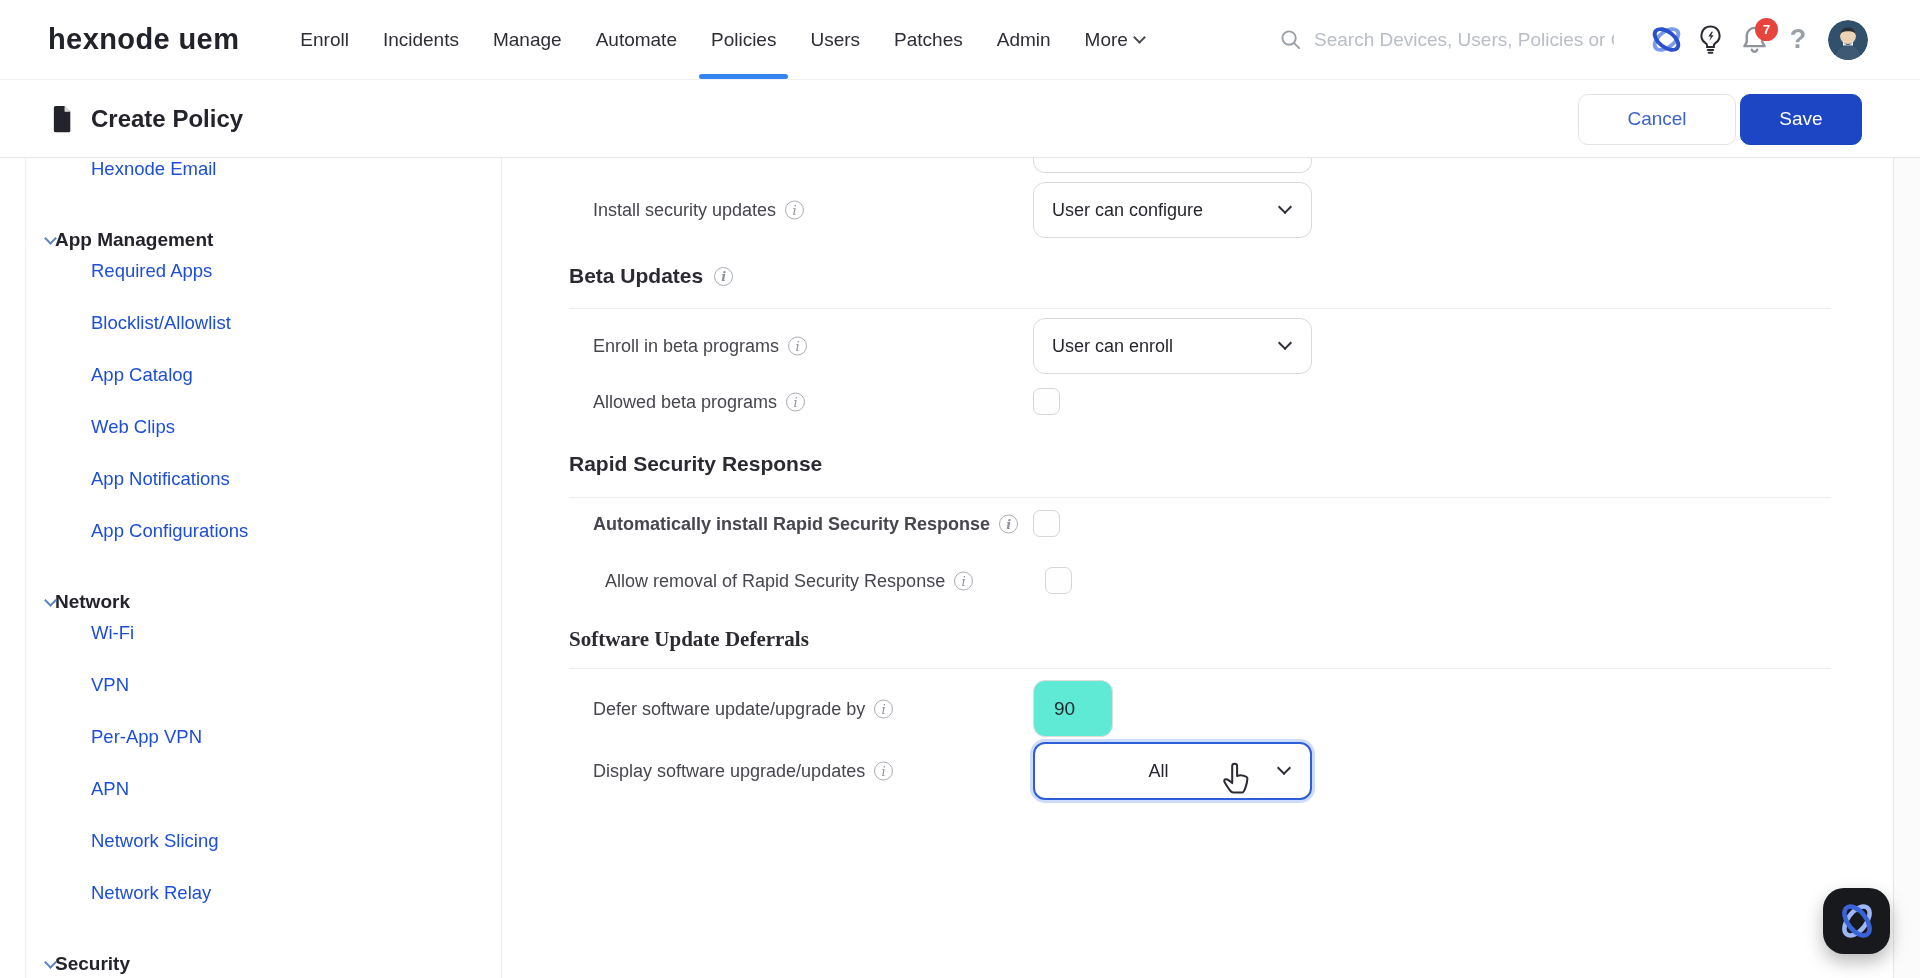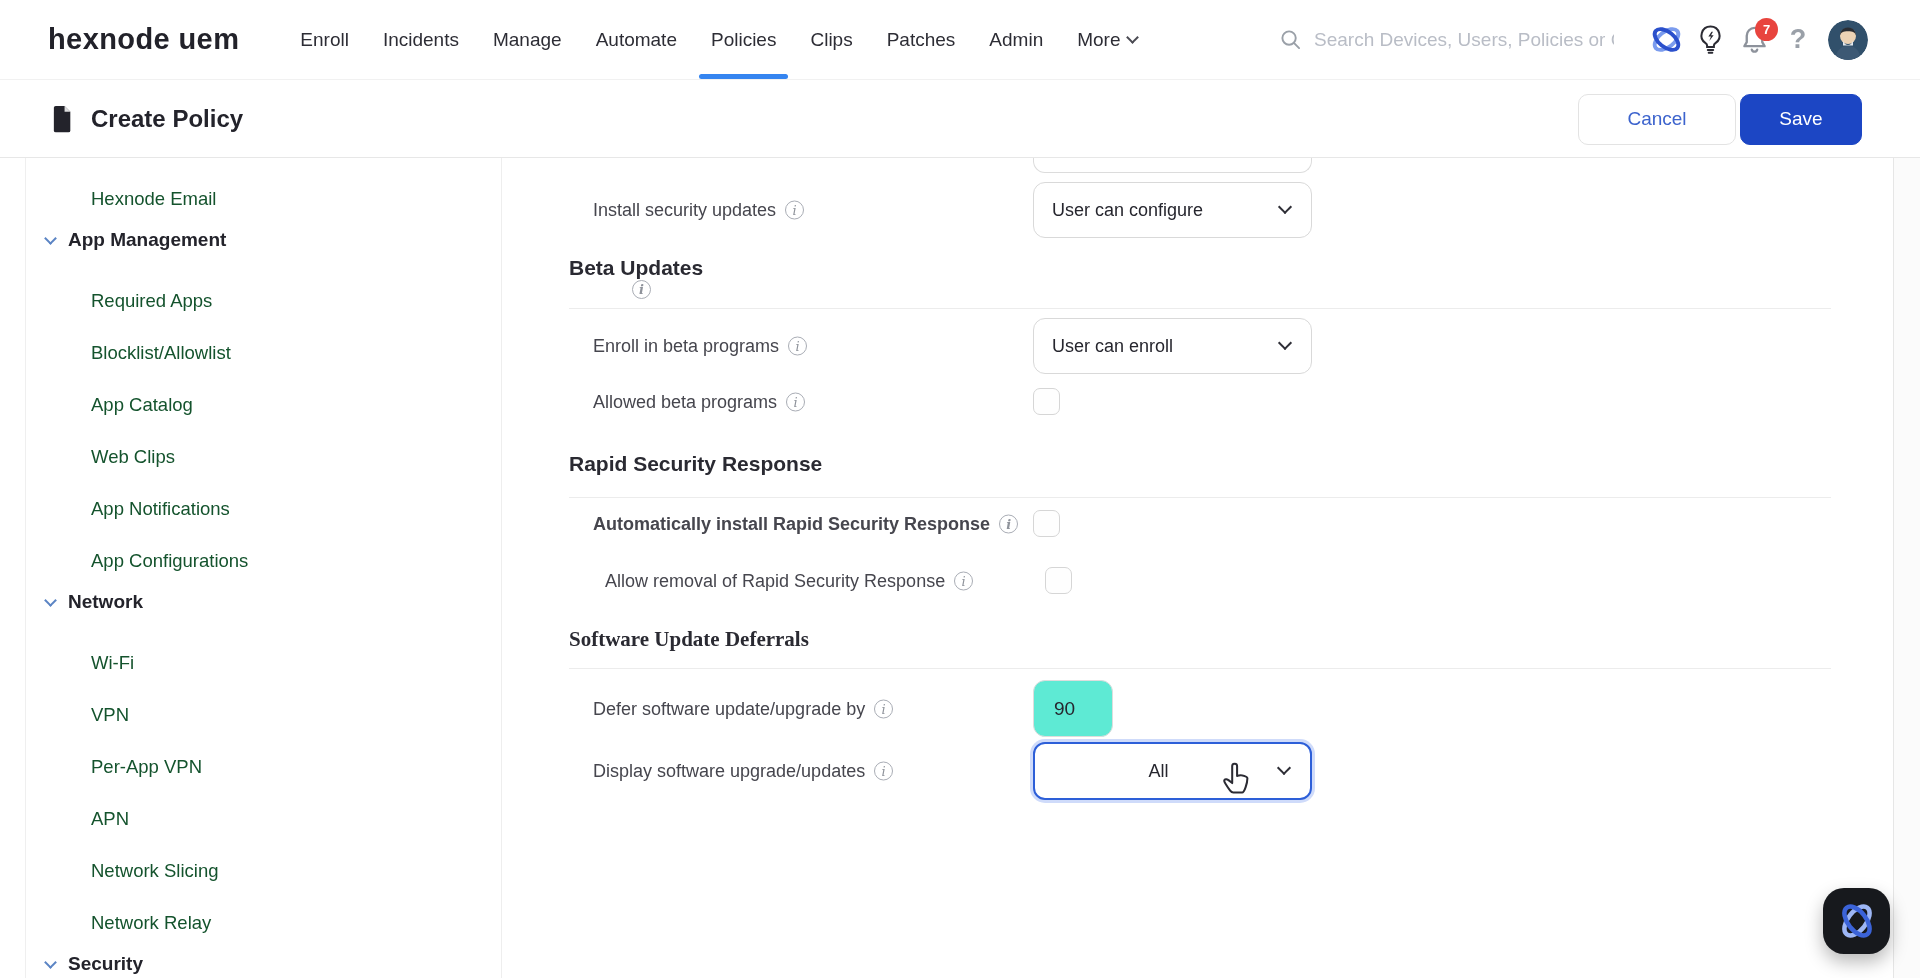--- a/index.html
+++ b/index.html
@@ -42,26 +42,26 @@
   .btn-save { width:122px; background:#1c46c4; border:1px solid #1c46c4; color:#fff; }
 
   
   .main { position:absolute; left:0; top:158px; width:1920px; height:820px; background:#fff; }
   .scroll-strip { position:absolute; right:0; top:0; width:27px; height:100%; background:#fbfbfb;
     border-left:1px solid #e6e6e6; }
 
   
   .sidebar { position:absolute; left:25px; top:0; width:477px; height:100%; background:#fff;
     border-left:1px solid #efefef; border-right:1px solid #eeeeee; overflow:hidden; }
-  .side-header { margin-top:10px; height:40px; display:flex; align-items:center; gap:13px;
+  .side-header { margin-top:10px; height:40px; display:flex; align-items:center; 
     padding-left:20px; font-size:19px; font-weight:700; color:#23232b; cursor:pointer; }
   .side-header .s-chev { width:9px; height:9px; border-right:2px solid #5b84c4;
     border-bottom:2px solid #5b84c4; transform:rotate(45deg); margin-top:-4px; flex:0 0 auto; }
-  .side-child { height:52px; display:flex; align-items:flex-end; padding-left:65px;
-    font-size:18.5px; color:#14532d; cursor:pointer; }
+  .side-child { height:52px; display:flex; align-items:flex-start; padding-left:65px;
+    font-size:18.5px; color:#1d4ed8; cursor:pointer; }
 
   
   .content { position:absolute; left:503px; top:0; width:1390px; height:100%; }
   .divider { position:absolute; left:66px; width:1262px; height:1px; background:#ececec; }
   .row { position:absolute; left:0; width:100%; }
   .lbl { position:absolute; left:90px; top:50%; transform:translateY(-50%); display:flex;
     align-items:center; font-size:18px; color:#46464e; white-space:nowrap; }
   .info { width:19px; height:19px; border:1.5px solid #a9adb5; border-radius:50%; color:#8f939b;
     font-family:"DejaVu Serif", serif; font-style:italic; font-size:13px; display:inline-flex;
     align-items:center; justify-content:center; margin-left:9px; cursor:pointer; flex:0 0 auto; }
@@ -76,21 +76,21 @@
   .checkbox { position:absolute; left:530px; top:0; width:27px; height:27px; background:#fefefe;
     border:1.5px solid #d6d6d6; border-radius:7px; cursor:pointer; }
   .num-input { position:absolute; left:530px; top:0; width:80px; height:100%; border:1px solid #dddddd;
     border-radius:12px; padding-left:20px; font-size:19px; color:#26262e; outline:none;
     font-family:"Liberation Sans", sans-serif; background:#5eead4; }
   .clipped-select { position:absolute; left:530px; top:0; width:279px; height:15px;
     border:1px solid #dcdcdc; border-top:none; border-radius:0 0 12px 12px; background:#fff; }
 
   
   .r-install { top:24px; height:56px; }
-  .h-beta    { top:98px;flex-direction:column;  }
+  .h-beta    { top:98px;  }
   .d1        { top:150px; }
   .r-enroll  { top:160px; height:56px; }
   .r-allowed { top:230px; height:27px; }
   .h-rsr     { top:286px; }
   .d2        { top:339px; }
   .r-auto    { top:352px; height:27px;font-weight:bold; }
   .r-removal { top:409px; height:27px;margin-left:12px; }
   .h-sud     { top:461px;font-family:Liberation Serif, serif; }
   .d3        { top:510px; }
   .r-defer   { top:522px; height:57px; }
@@ -122,21 +122,21 @@
           <span>Manage</span>
         </div>
         <div class="nav-item">
           <span>Automate</span>
         </div>
         <div class="nav-item">
           <span>Policies</span>
           <span class="underline"></span>
         </div>
         <div class="nav-item">
-          <span>Clips</span>
+          <span>Users</span>
         </div>
         <div class="nav-item">
           <span>Patches</span>
         </div>
         <div class="nav-item">
           <span>Admin</span>
         </div>
         <div class="nav-item">
           <span>More</span>
           <span class="chev-down"></span>

